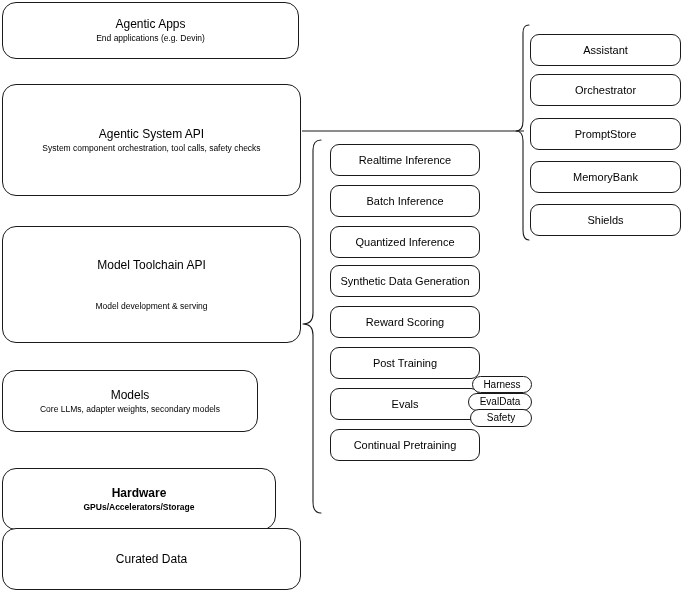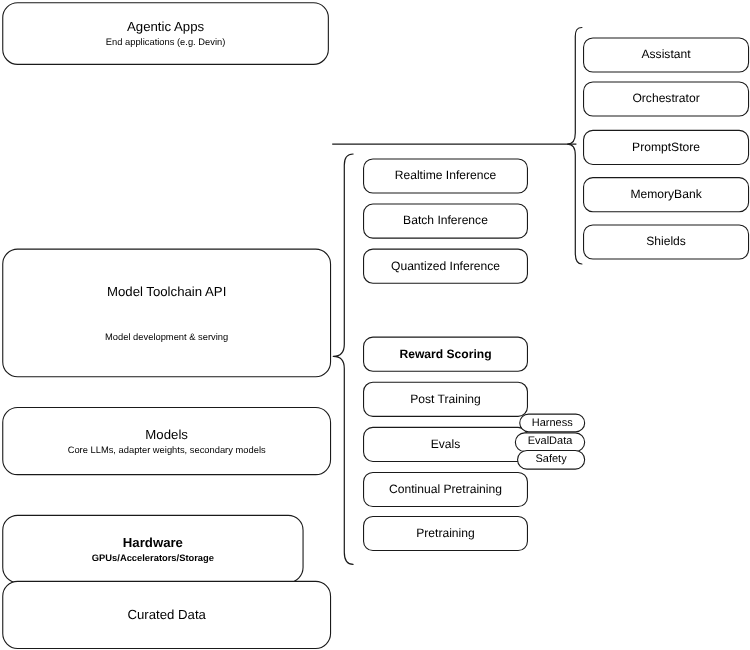--- a/index.html
+++ b/index.html
@@ -86,27 +86,31 @@
 </head>
 <body>
 
 <div id="canvas">
 
   <div class="node layer" style="left:2px; top:2px; width:297px; height:57px;justify-content:center;">
     <div class="title">Agentic Apps</div>
     <div class="subtitle">End applications (e.g. Devin)</div>
   </div>
 
+  <div class="node layer" style="left:2px; top:84px; width:299px; height:112px;">
+    <div class="title">Agentic System API</div>
+    <div class="subtitle">System component orchestration, tool calls, safety checks</div>
+  </div>
 
   <div class="node layer" style="left:2px; top:226px; width:299px; height:117px;gap:27px;">
     <div class="title">Model Toolchain API</div>
     <div class="subtitle">Model development &amp; serving</div>
   </div>
 
-  <div class="node layer" style="left:2px; top:370px; width:299px; height:62px;">
+  <div class="node layer" style="left:2px; top:370px; width:256px; height:62px;">
     <div class="title">Models</div>
     <div class="subtitle">Core LLMs, adapter weights, secondary models</div>
   </div>
 
   <div class="node layer" style="left:2px; top:468px; width:274px; height:62px;font-weight:bold;">
     <div class="title">Hardware</div>
     <div class="subtitle">GPUs/Accelerators/Storage</div>
   </div>
 
   <div class="node layer" style="left:2px; top:528px; width:299px; height:62px;gap:17px;">
@@ -145,35 +149,35 @@
 
   <div class="node chip" style="left:330px; top:144px; width:150px; height:32px;">
     <span>Realtime Inference</span>
   </div>
   <div class="node chip" style="left:330px; top:185px; width:150px; height:32px;">
     <span>Batch Inference</span>
   </div>
   <div class="node chip" style="left:330px; top:226px; width:150px; height:32px;">
     <span>Quantized Inference</span>
   </div>
-  <div class="node chip" style="left:330px; top:306px; width:150px; height:32px;font-weight:bold;">
+  <div class="node chip" style="left:330px; top:265px; width:150px; height:32px;">
+    <span>Synthetic Data Generation</span>
+  </div>
+  <div class="node chip" style="left:330px; top:306px; width:150px; height:32px;">
     <span>Reward Scoring</span>
   </div>
   <div class="node chip" style="left:330px; top:347px; width:150px; height:32px;">
     <span>Post Training</span>
   </div>
   <div class="node chip" style="left:330px; top:388px; width:150px; height:32px;">
     <span>Evals</span>
   </div>
   <div class="node chip" style="left:330px; top:429px; width:150px; height:32px;">
     <span>Continual Pretraining</span>
   </div>
-  <div class="node chip" style="left:330px; top:469px; width:150px; height:32px;">
-    <span>Pretraining</span>
-  </div>
 
   <div class="node pill" style="left:472px; top:376px; width:60px; height:17px;">
     <span>Harness</span>
   </div>
   <div class="node pill" style="left:468px; top:393px; width:64px; height:18px;">
     <span>EvalData</span>
   </div>
   <div class="node pill" style="left:470px; top:409px; width:62px; height:18px;">
     <span>Safety</span>
   </div>

